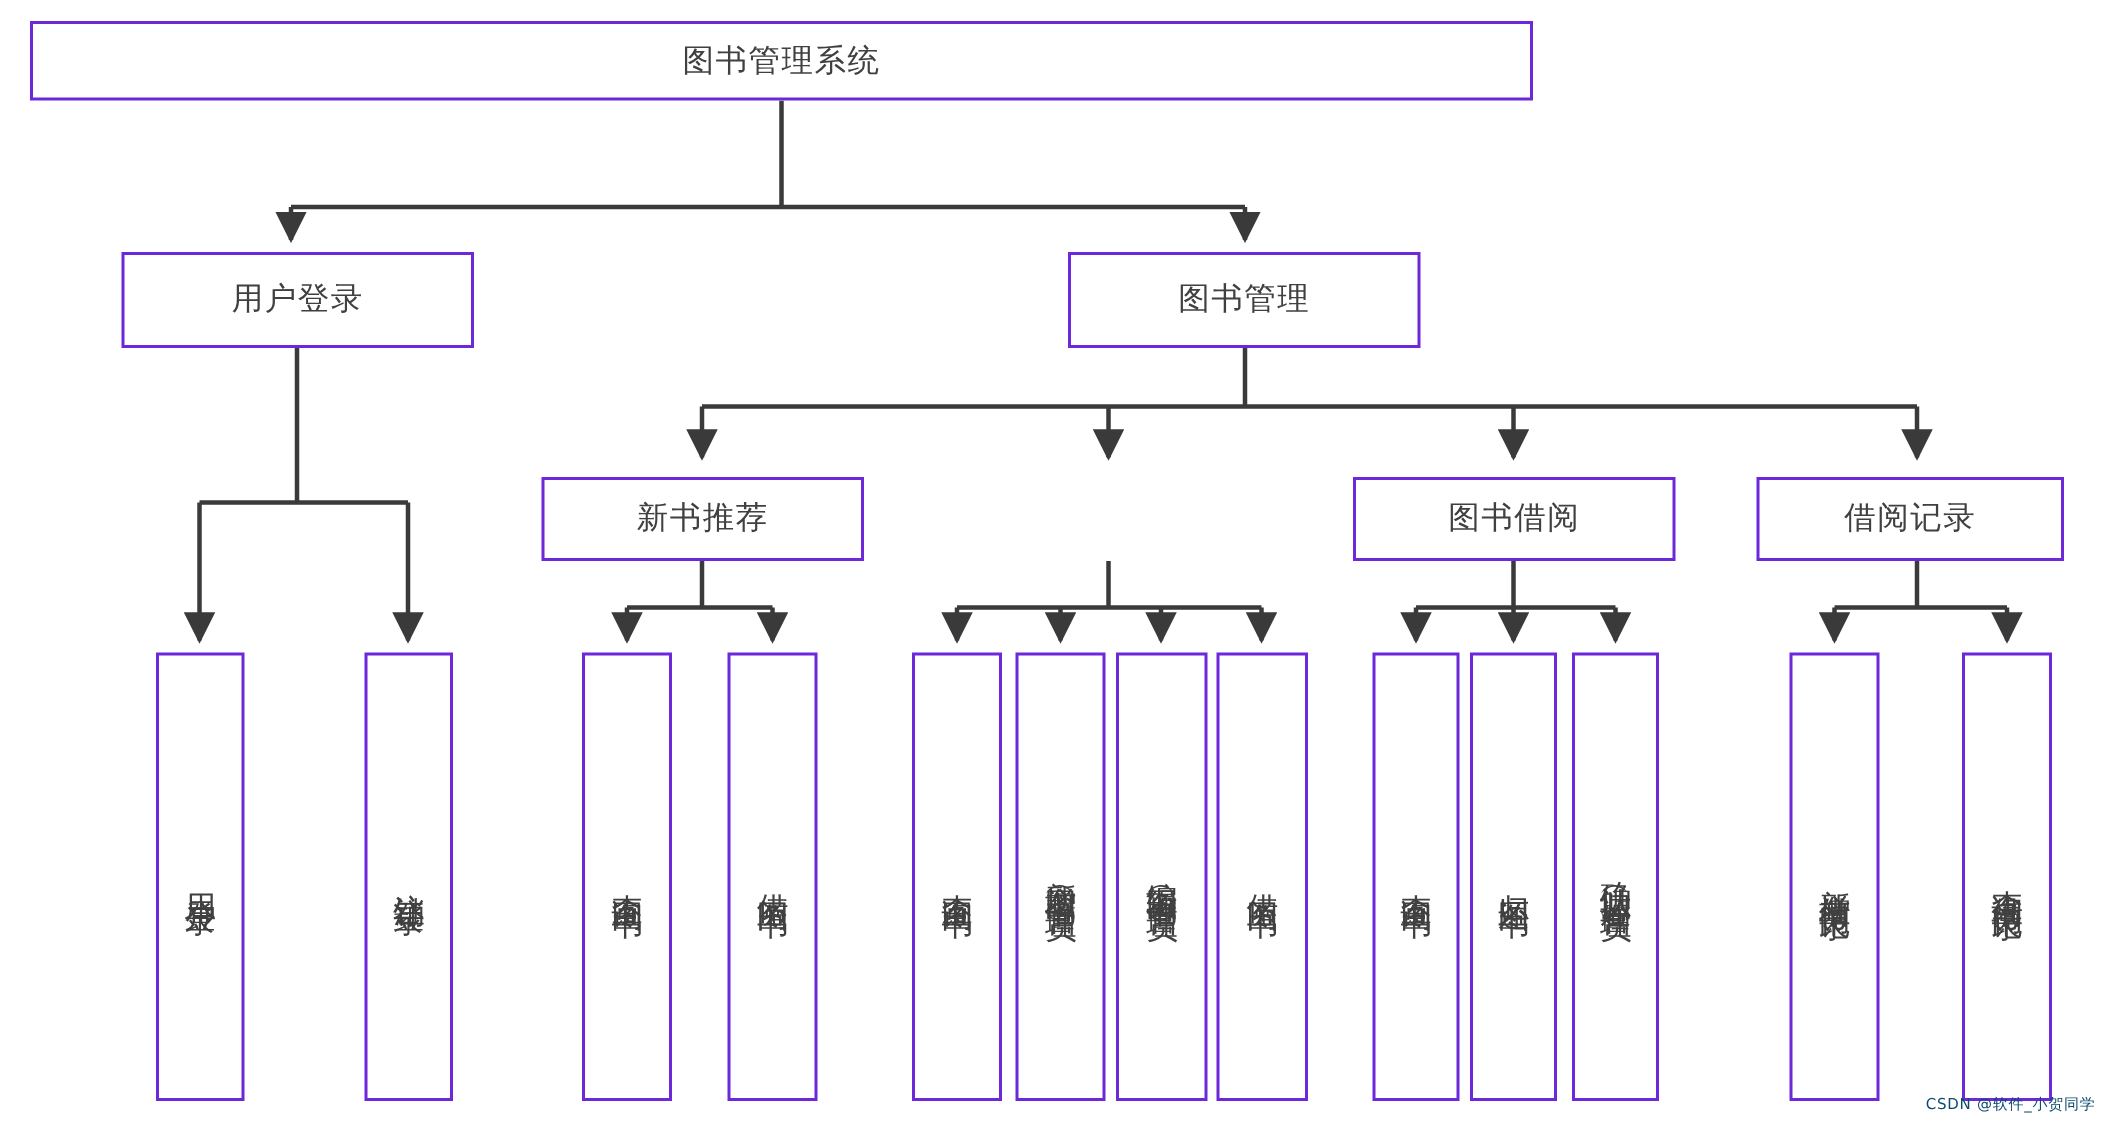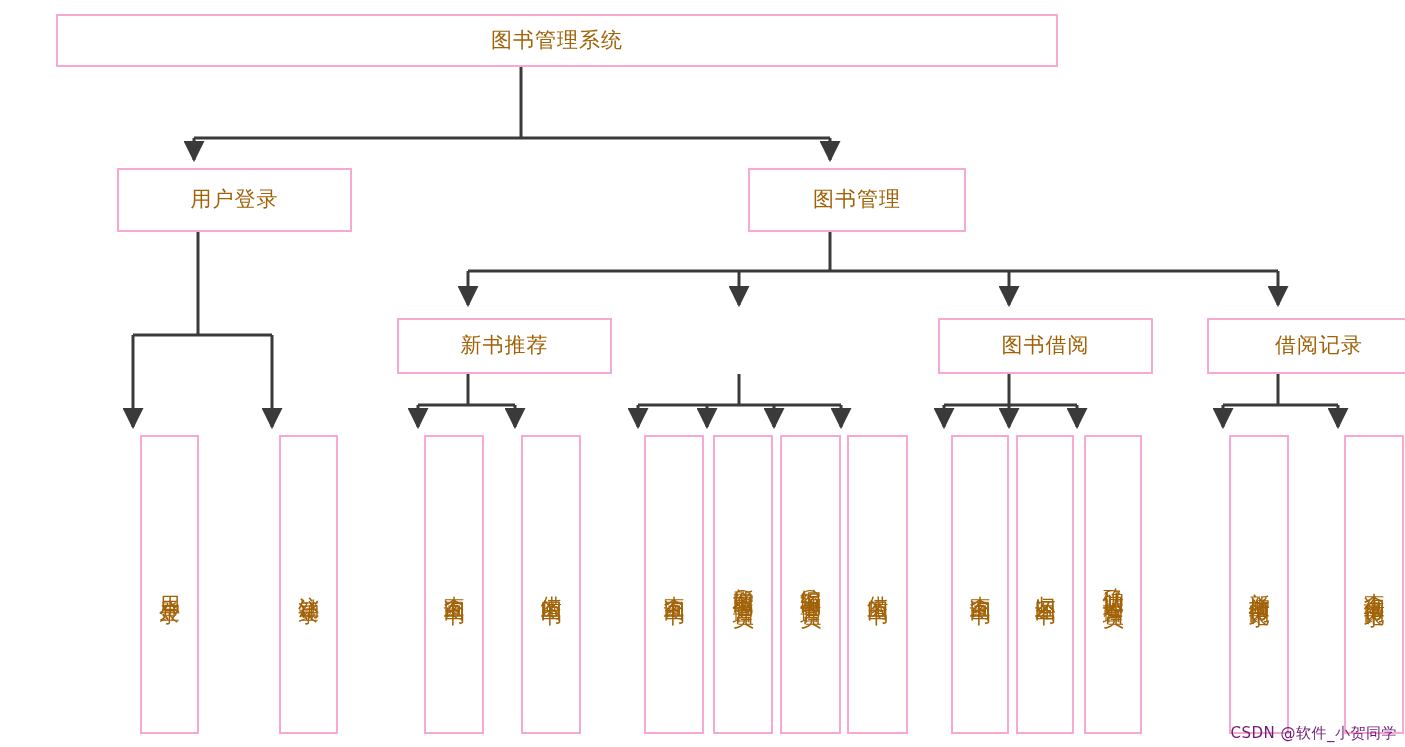--- a/index.html
+++ b/index.html
@@ -23,26 +23,25 @@
     left: 0;
     top: 0;
     width: 1405px;
     height: 747px;
     pointer-events: none;
   }
   .node {
     position: absolute;
     box-sizing: border-box;
     background: #ffffff;
-    border: 2px solid #f9a8d4;
+    border: 2px solid #6d28d9;
     display: flex;
     align-items: center;
     justify-content: center;
-    color: #a16207;
-    margin-left: 36px;
+    color: #404040;
   }
   .node-h {
     font-size: 21px;
     letter-spacing: 1px;
     line-height: 1.2;
     white-space: nowrap;
   }
   .node-root {
     font-size: 21px;
     letter-spacing: 1px;
@@ -58,22 +57,22 @@
     white-space: nowrap;
   }
   .node-v .vtext {
     writing-mode: vertical-rl;
     text-orientation: upright;
   }
   .watermark {
     position: absolute;
     right: 8px;
     bottom: 4px;
-    font-size: 15px;
-    color: #701a75;
+    font-size: 10px;
+    color: #0c4a6e;
     letter-spacing: 0.5px;
     white-space: nowrap;
     user-select: none;
   }
 </style>
 </head>
 <body>
 
 <div id="diagram-root">
 
@@ -127,31 +126,31 @@
     </g>
   </svg>
 
   <div class="node node-h node-root" style="left:20px; top:14px; width:1002px; height:53px;">
     <span>图书管理系统</span>
   </div>
 
   <div class="node node-h" style="left:81px; top:168px; width:235px; height:64px;">
     <span>用户登录</span>
   </div>
-  <div class="node node-h" style="left:712px; top:168px; width:218px; height:64px;">
+  <div class="node node-h" style="left:712px; top:168px; width:235px; height:64px;">
     <span>图书管理</span>
   </div>
 
   <div class="node node-h" style="left:361px; top:318px; width:215px; height:56px;">
     <span>新书推荐</span>
   </div>
   <div class="node node-h" style="left:902px; top:318px; width:215px; height:56px;">
     <span>图书借阅</span>
   </div>
-  <div class="node node-h" style="left:1171px; top:318px; width:224px; height:56px;">
+  <div class="node node-h" style="left:1171px; top:318px; width:205px; height:56px;">
     <span>借阅记录</span>
   </div>
 
   <div class="node node-v" style="left:104px; top:435px; width:59px; height:299px;">
     <span class="vtext">用户登录</span>
   </div>
   <div class="node node-v" style="left:243px; top:435px; width:59px; height:299px;">
     <span class="vtext">注销登录</span>
   </div>
 

